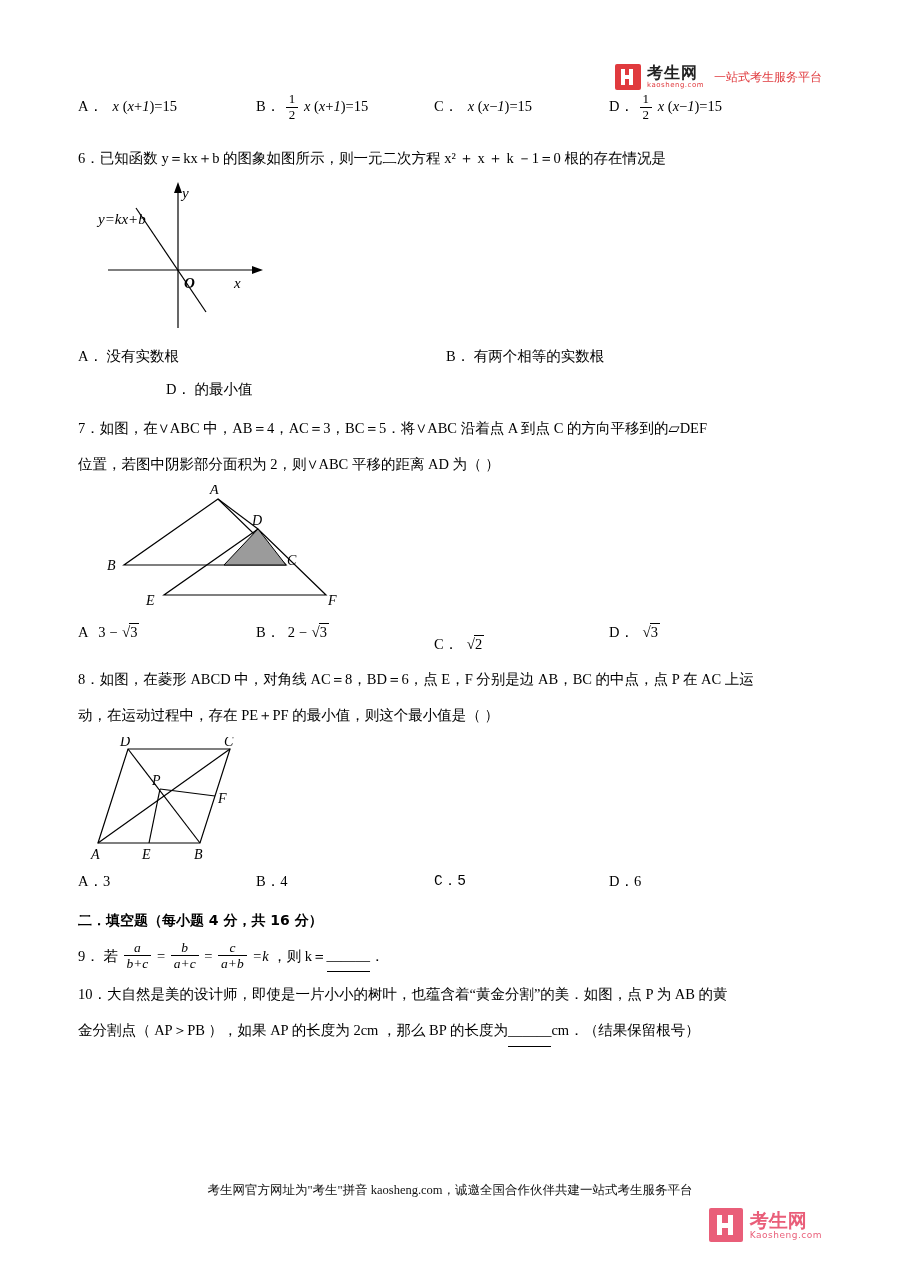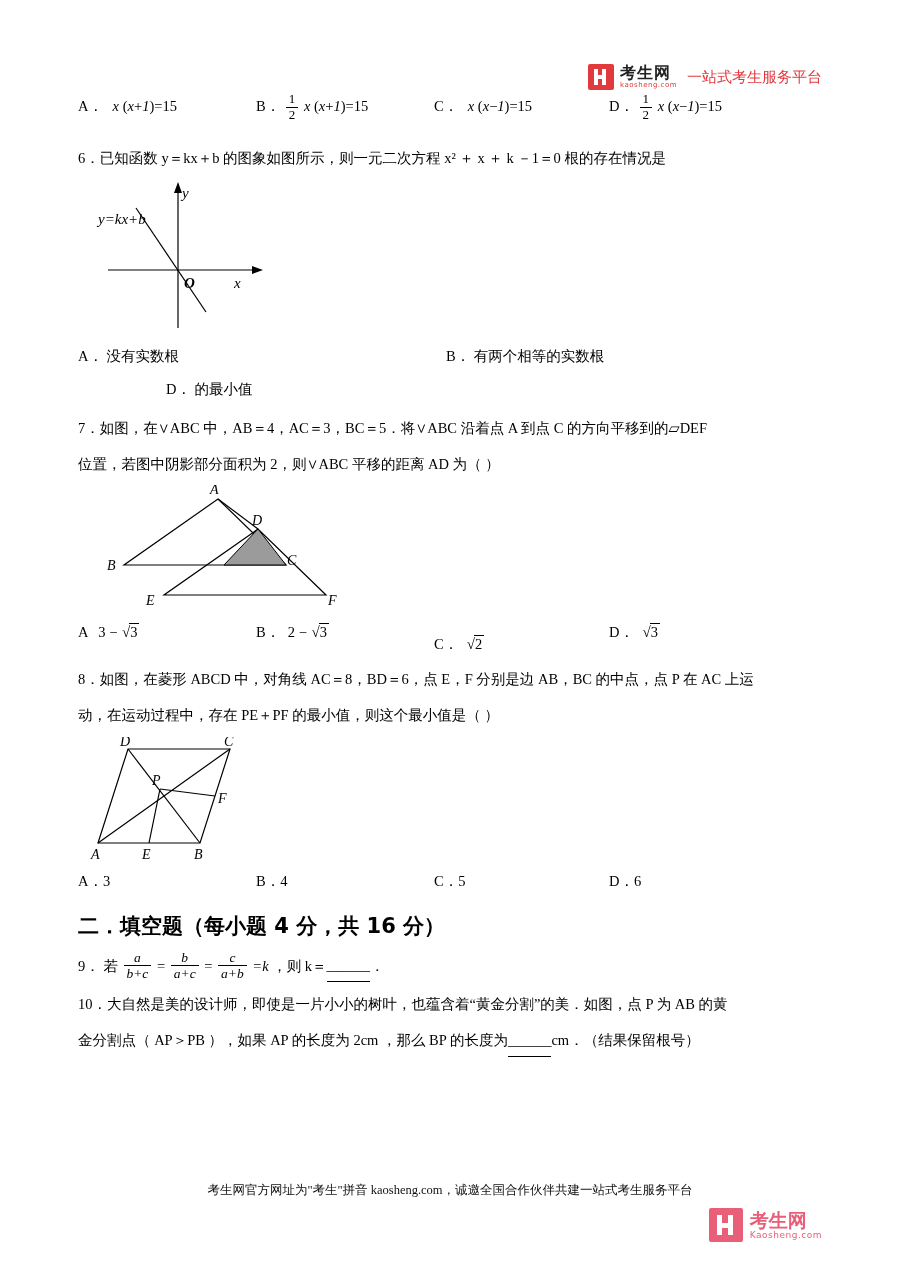--- a/index.html
+++ b/index.html
@@ -67,21 +67,21 @@
     letter-spacing: 1px;
   }
   .logo-sub {
     font-family: "DejaVu Sans", sans-serif;
     font-size: 7px;
     color: #e03a3e;
     letter-spacing: .5px;
   }
   .logo-slogan {
     font-family: "DejaVu Sans", sans-serif;
-    font-size: 15px;
+    font-size: 12px;
     color: #e03a3e;
     margin-left: 4px;
   }
 
   
   .content { padding-top: 86px; }
   .q-line {
     margin: 0 0 6px 0;
     line-height: 2.05;
   }
@@ -115,21 +115,21 @@
     margin-left: -1px;
   }
 
   
   .fig { position: relative; }
 
   
   .sec-head {
     font-family: "DejaVu Sans", sans-serif;
     font-weight: bold;
-    font-size: 21px;
+    font-size: 14px;
     margin: 16px 0 10px 0;
   }
 
   
   .footer-text {
     position: absolute;
     left: 0; right: 0;
     top: 1182px;
     text-align: center;
     font-size: 12.5px;
@@ -327,21 +327,21 @@
       </svg>
     </div>
 
     <div class="opts" style="margin-top:2px;">
       <div style="width:178px;">
         <span>A．</span><span>3</span>
       </div>
       <div style="width:178px;">
         <span>B．</span><span>4</span>
       </div>
-      <div style="width:175px;">
+      <div style="width:175px;font-family:Liberation Mono, monospace;">
         <span>C．</span><span>5</span>
       </div>
       <div>
         <span>D．</span><span>6</span>
       </div>
     </div>
 
     <div class="sec-head">二．填空题（每小题 4 分，共 16 分）</div>
 
     <div class="q-line" style="margin-top:4px;">

